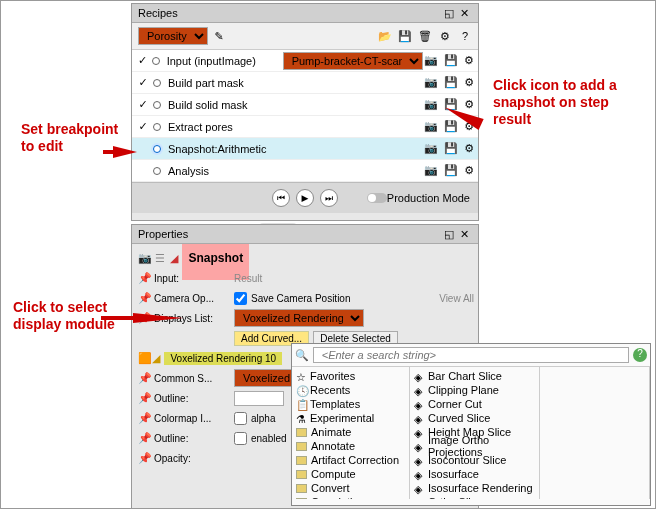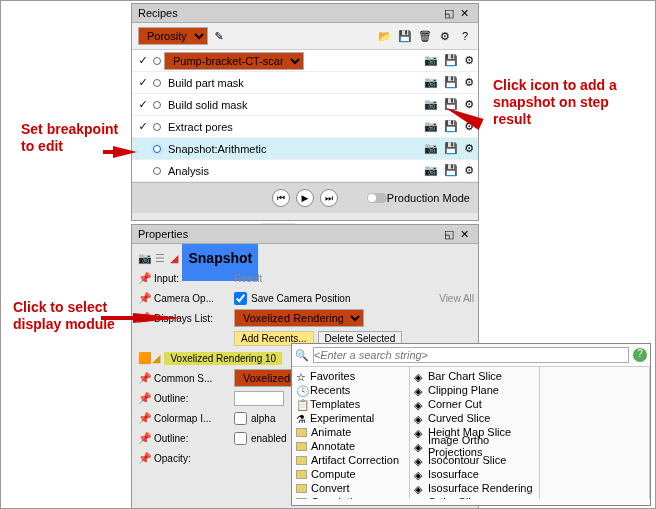--- a/index.html
+++ b/index.html
@@ -31,31 +31,31 @@
 .playbar { background: #d8d8d8; padding: 6px; display: flex; align-items: center; justify-content: center; gap: 6px; border-top: 1px solid #bbb; }
 .playbtn { width: 18px; height: 18px; border: 1px solid #888; border-radius: 50%; background: #fff; display: flex; align-items: center; justify-content: center; cursor: pointer; font-size: 9px; }
 .prod { position: absolute; right: 8px; font-size: 10px; display: flex; align-items: center; gap: 0; }
 .toggle { width: 20px; height: 10px; background: #bbb; border-radius: 5px; position: relative; }
 .toggle::after { content: ''; width: 8px; height: 8px; background: #fff; border-radius: 50%; position: absolute; left: 1px; top: 1px; }
 
 .properties { left: 130px; top: 223px; width: 348px; height: 340px; }
 .prop-body { padding: 4px; background: #e8e8e8; overflow: hidden; }
 .prop-row { display: flex; align-items: center; height: 20px; gap: 4px; padding-left: 2px; }
 .pin { width: 12px; text-align: center; color: #888; }
-.snap-tag { background: #3b82f6; padding: 15px 6px; font-weight: bold; font-size: 14px; }
+.snap-tag { background: #fca5a5; padding: 15px 6px; font-weight: bold; font-size: 12px; }
 .vox-tag { background: #dd5; padding: 1px 6px; font-size: 10px; }
 .lbl { width: 76px; font-size: 10px; }
 .inp { border: 1px solid #aaa; padding: 0 2px; background: #fff; height: 15px; font-size: 10px; }
 .btn-y { background: #ffe680; border: 1px solid #cc9; padding: 1px 6px; font-size: 10px; cursor: pointer; }
 .btn-g { background: #eee; border: 1px solid #aaa; padding: 1px 6px; font-size: 10px; cursor: pointer; }
 .footer { position: absolute; bottom: 4px; left: 8px; display: flex; align-items: center; gap: 4px; font-size: 10px; color: #666; flex-direction: column; }
 
 .browser { left: 290px; top: 342px; width: 360px; height: 163px; background: #fafafa; border: 1px solid #888; }
 .search { padding: 3px; display: flex; align-items: center; gap: 4px; border-bottom: 1px solid #ccc; }
-.search input { flex: 1; border: 1px solid #aaa; padding: 1px 0; color: #999; font-style: italic; }
+.search input { flex: 1; border: 1px solid #aaa; padding: 1px 8px; color: #999; font-style: italic; }
 .cols { display: flex; height: 132px; }
 .col { border-right: 1px solid #ccc; overflow-y: auto; padding: 2px 0; }
 .col1 { width: 118px; } .col2 { width: 130px; } .col3 { flex: 1; }
 .li { display: flex; align-items: center; padding: 1px 4px; gap: 4px; cursor: pointer; font-size: 10px; height: 14px; }
 .fi { width: 11px; height: 9px; background: #e8d070; border: 1px solid #aa8; flex-shrink: 0; }
 .oi { width: 10px; height: 10px; flex-shrink: 0; }
 
 .annot { position: absolute; color: #c00; font-weight: bold; font-size: 14px; line-height: 1.2; }
 .ann1 { left: 20px; top: 120px; }
 .ann2 { left: 492px; top: 76px; }
@@ -93,20 +93,21 @@
       <span class="tb-icon">💾</span>
       <span class="tb-icon">🗑</span>
       <span class="tb-icon">⚙</span>
       <span class="tb-icon">?</span>
     </div>
   </div>
   <div class="steps" id="steps-container">
       <div class="step-row">
         <span class="chk">✓</span>
   <span class="dot-col"><span class="dot "></span></span>
+  <span class="step-name">Input (inputImage)</span>
   <span class="step-val"><select style="width:140px"><option>Pump-bracket-CT-scan.am</option></select></span>
   <span class="row-icons">
           <span>📷</span>
           <span>💾</span>
           <span>⚙</span>
         </span>
       </div>
       <div class="step-row">
         <span class="chk">✓</span>
   <span class="dot-col"><span class="dot "></span></span>
@@ -202,21 +203,21 @@
         <span style="margin-left:auto;font-size:10px;color:#888">View All</span>
       </div>
     <div class="prop-row">
         <span class="pin">📌</span>
         <span class="lbl">Displays List:</span>
         <select style="width:130px"><option>Voxelized Rendering 10</option></select>
       </div>
     <div class="prop-row">
         <span class="pin"></span>
         <span class="lbl"></span>
-        <button class="btn-y">Add Recents...</button>
+        <button class="btn-y">Add Curved...</button>
         <button class="btn-g">Delete Selected</button>
       </div>
     <div class="prop-row">
         <span style="width:10px">🟧</span>
         <span style="color:#c90">◢</span>
         <span class="vox-tag">Voxelized Rendering 10</span>
       </div>
     <div class="prop-row">
         <span class="pin">📌</span>
         <span class="lbl">Common S...</span>

